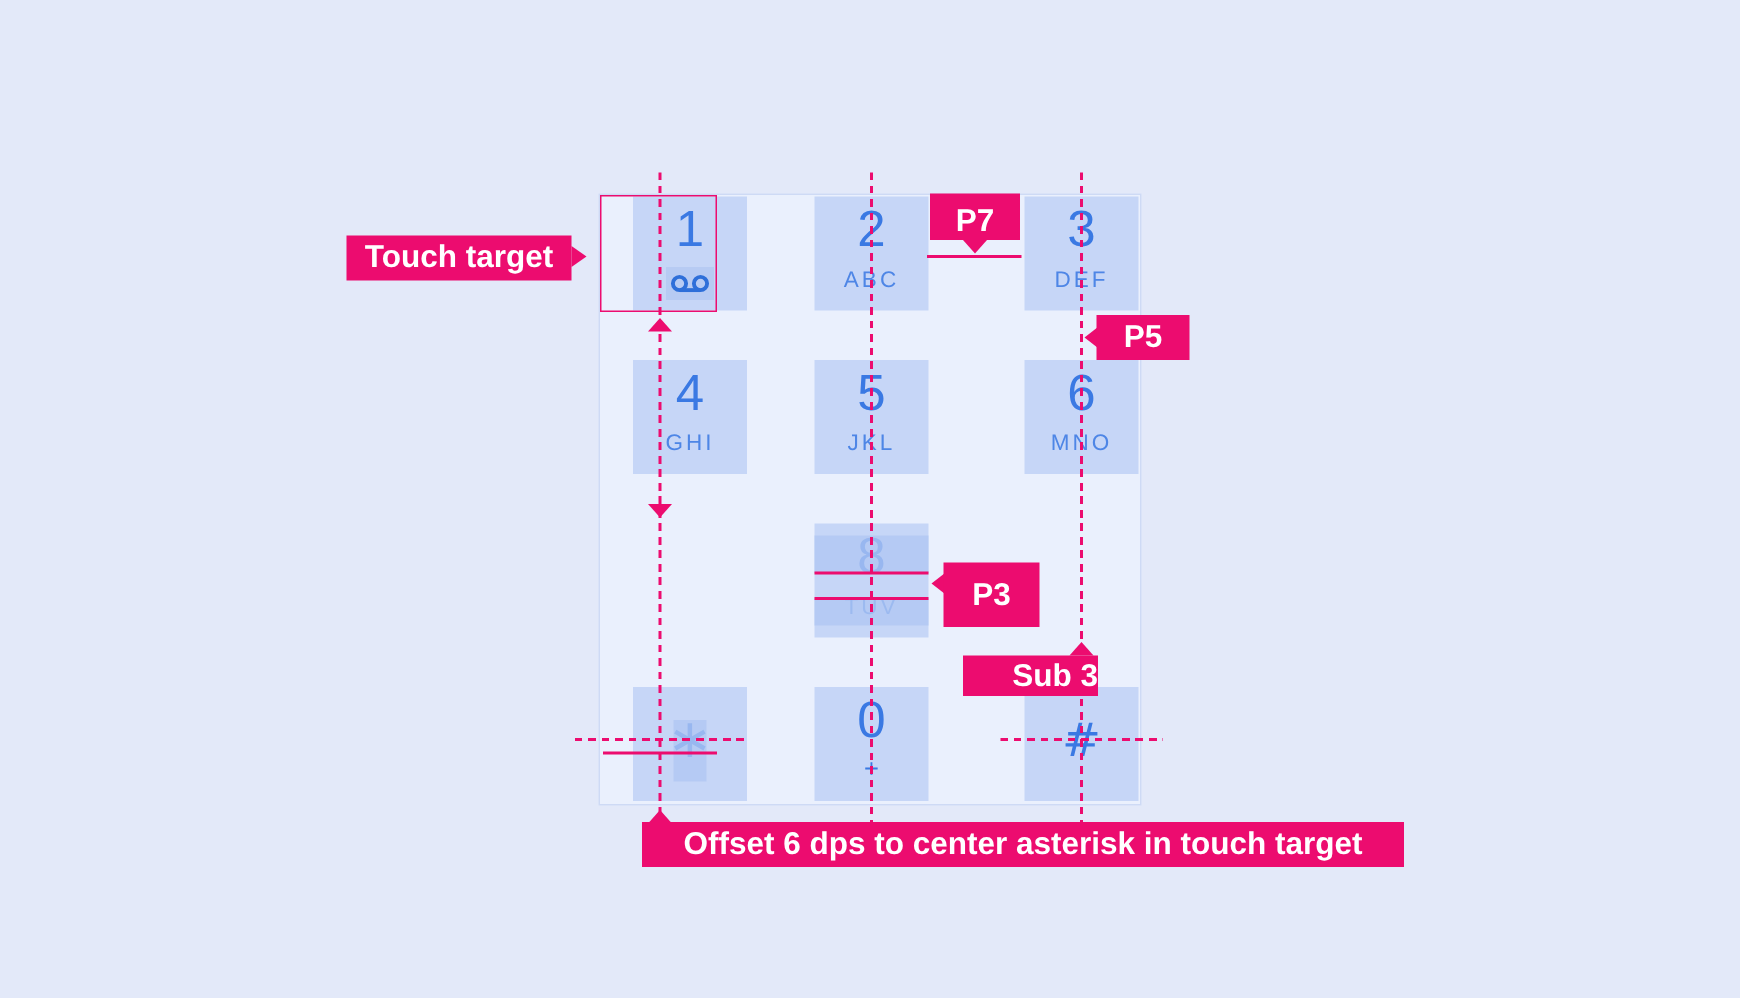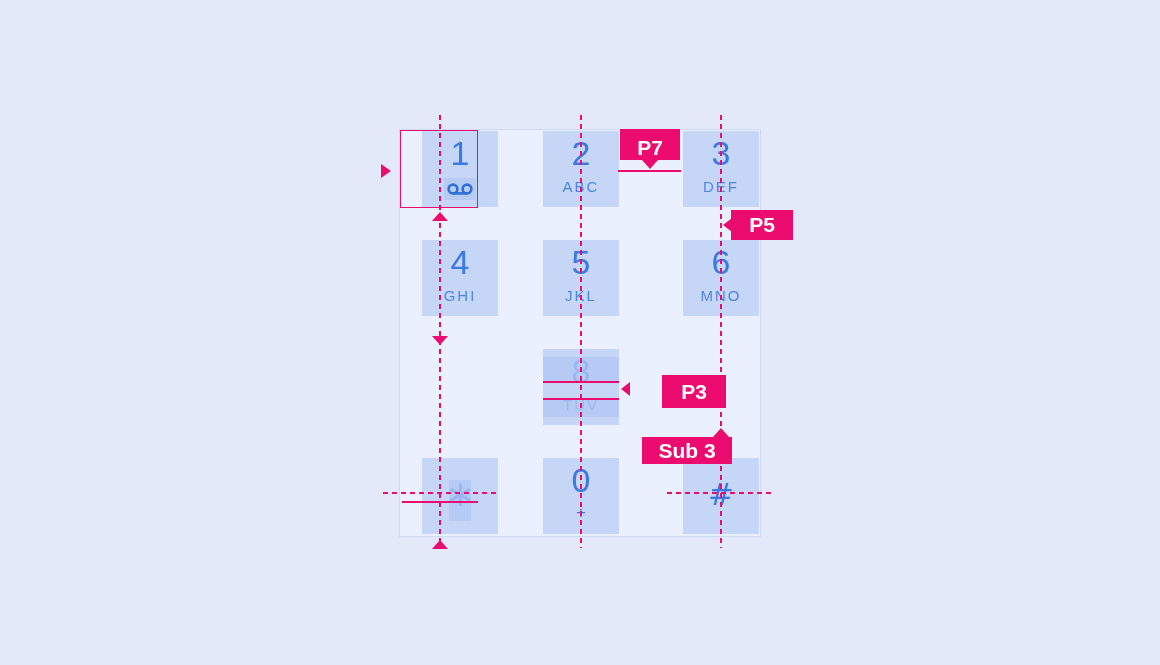--- a/index.html
+++ b/index.html
@@ -121,41 +121,47 @@
   <div class="vdash" style="left:720px;"></div>
 
   <div class="hdash" style="left:383px;width:114px;"></div>
   <div class="hdash" style="left:667px;width:108px;"></div>
 
   <div class="mline" style="left:618px;top:170px;width:63px;"></div>
   <div class="mline" style="left:543px;top:381px;width:76px;"></div>
   <div class="mline" style="left:543px;top:398px;width:76px;"></div>
   <div class="mline" style="left:402px;top:501px;width:76px;"></div>
 
+  <div class="label" style="left:231px;top:157px;width:150px;height:30px;">
+    <span>Touch target</span>
+  </div>
   <div class="notch right" style="left:381px;top:164px;"></div>
 
   <div class="notch up" style="left:432px;top:212px;"></div>
 
   <div class="notch down" style="left:432px;top:336px;"></div>
 
   <div class="label" style="left:620px;top:129px;width:60px;height:31px;align-items:flex-end;">
     <span>P7</span>
   </div>
   <div class="notch down" style="left:642px;top:160px;"></div>
 
   <div class="notch left" style="left:723px;top:218px;"></div>
   <div class="label" style="left:731px;top:210px;width:62px;height:30px;">
     <span>P5</span>
   </div>
 
   <div class="notch left" style="left:621px;top:382px;"></div>
-  <div class="label" style="left:662px;top:375px;width:64px;height:33px;">
+  <div class="label" style="left:629px;top:375px;width:64px;height:43px;">
     <span>P3</span>
   </div>
 
   <div class="notch up" style="left:713px;top:428px;"></div>
-  <div class="label" style="left:642px;top:437px;width:90px;height:27px;">
+  <div class="label" style="left:642px;top:437px;width:90px;height:27px;justify-content:flex-end;">
     <span>Sub 3</span>
   </div>
 
   <div class="notch up" style="left:432px;top:540px;"></div>
+  <div class="label" style="left:428px;top:548px;width:508px;height:30px;">
+    <span>Offset 6 dps to center asterisk in touch target</span>
+  </div>
 
 </div>
 
 </body></html>

